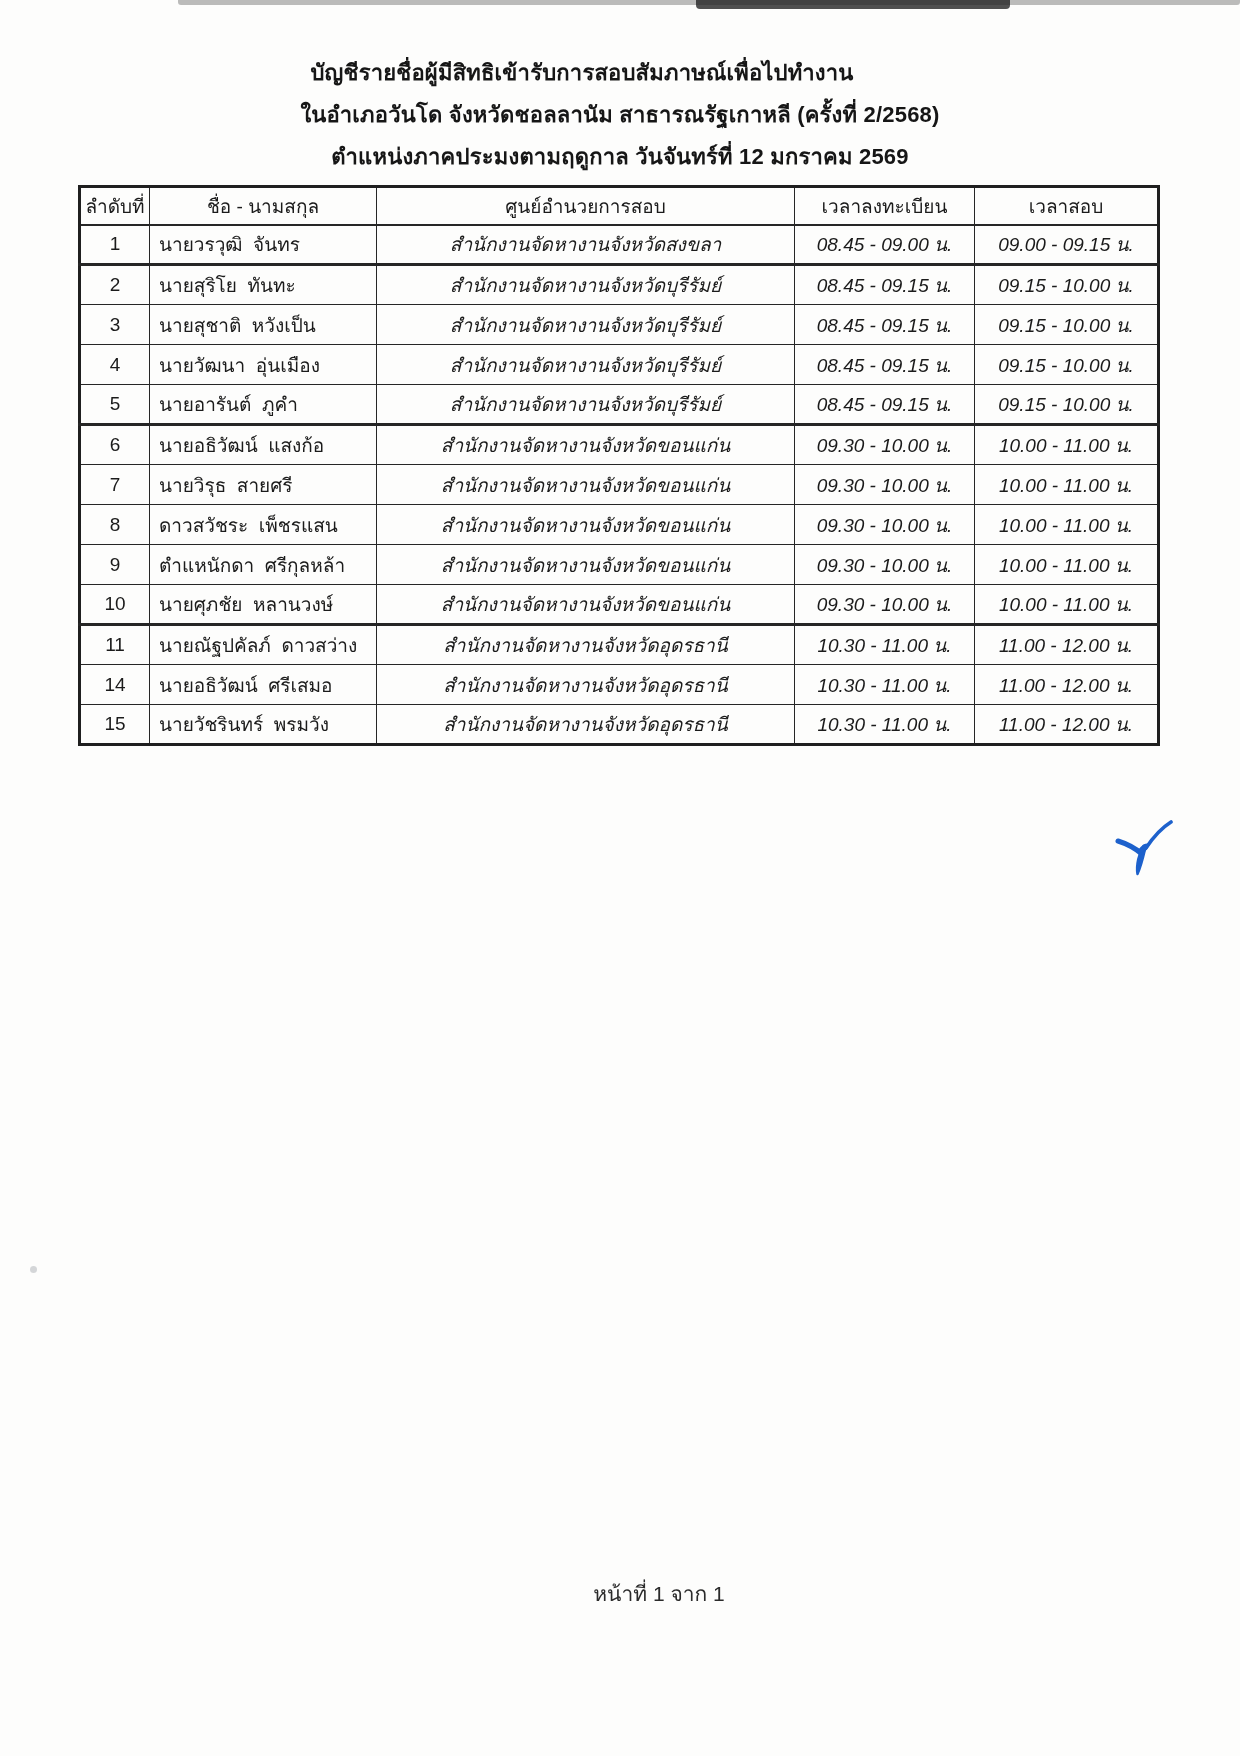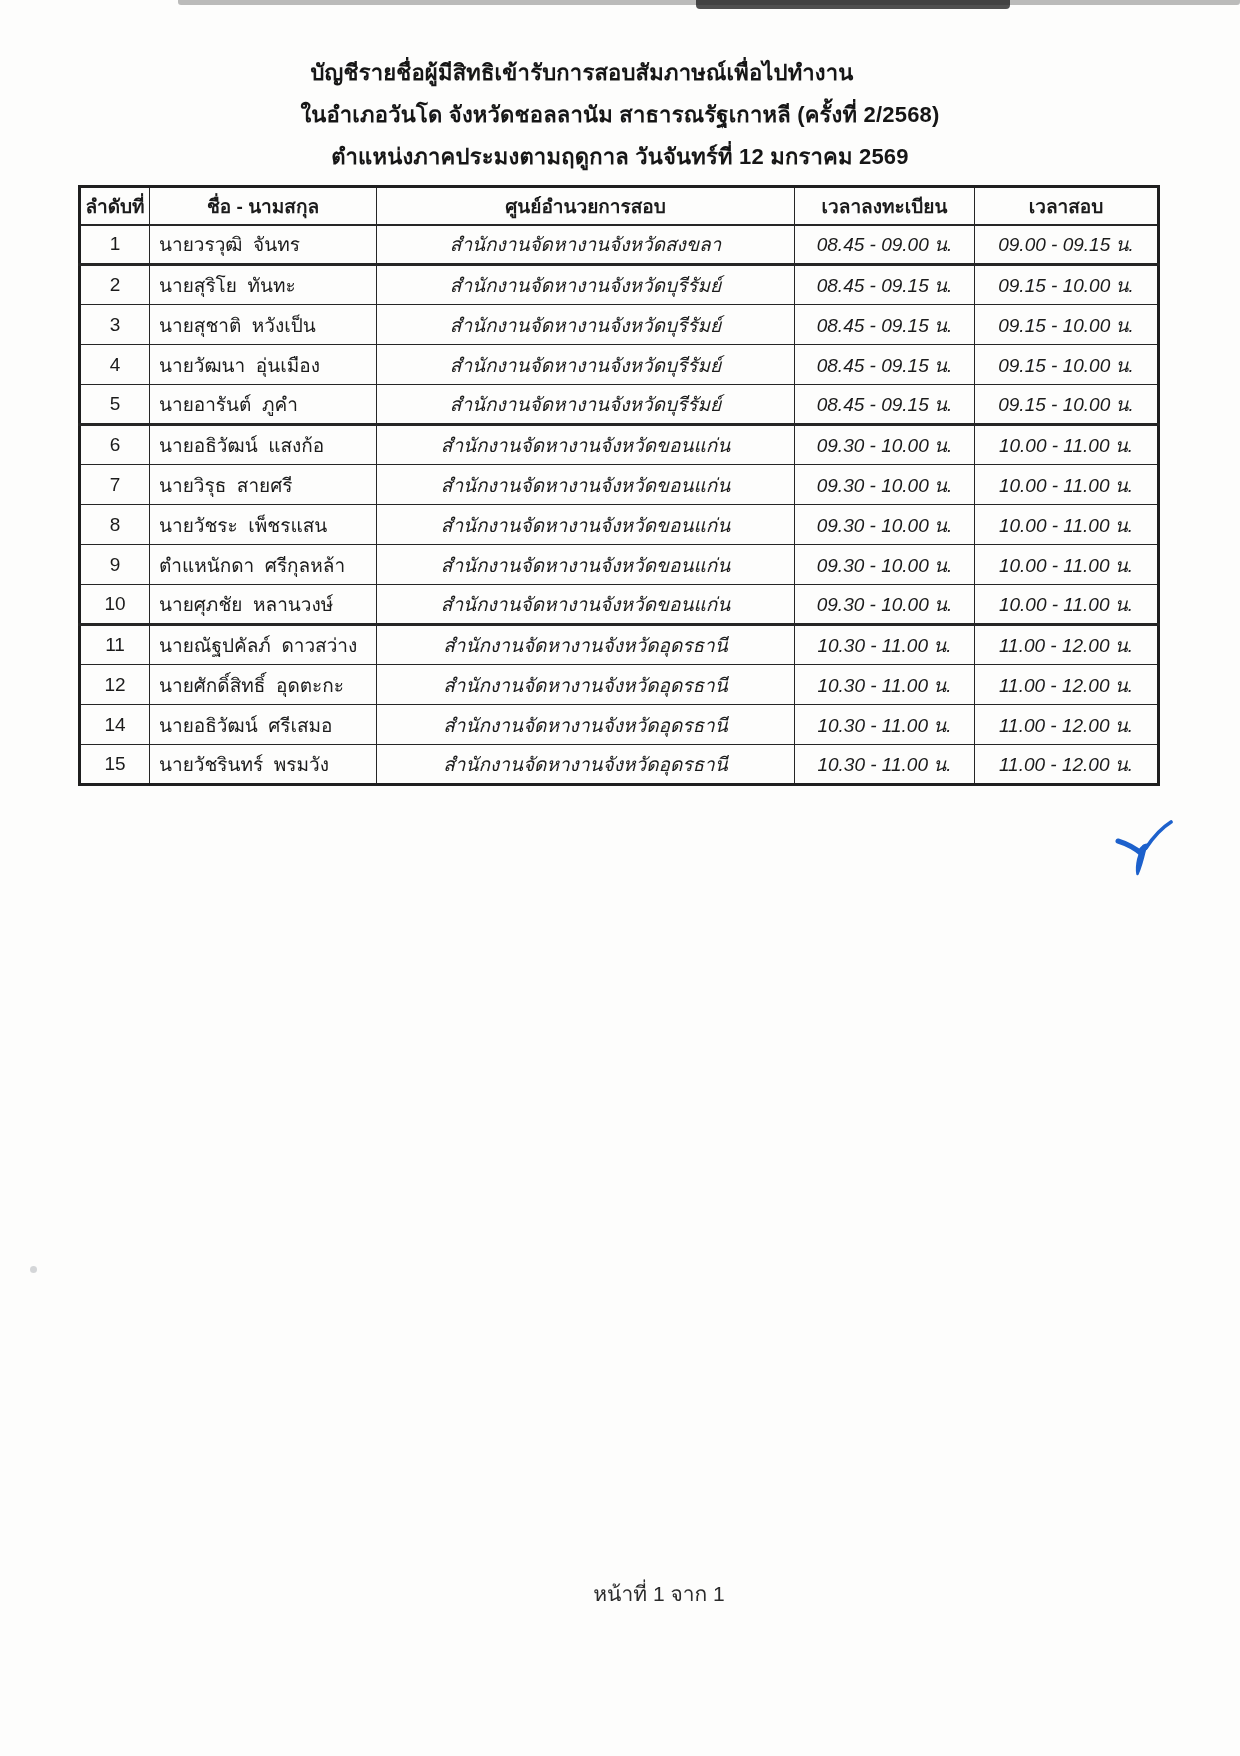--- a/index.html
+++ b/index.html
@@ -48,21 +48,21 @@
     border: 3px solid #1f1f1f;
   }
   .doc-table th, .doc-table td {
     border: 1.5px solid #262626;
     height: 40px;
     vertical-align: middle;
     font-weight: normal;
     overflow: hidden;
   }
   .doc-table thead th {
-    height: 38px; font-weight: bold; text-align: center;
+    height: 38px; font-weight: normal; text-align: center;
     border-bottom-width: 2px;
   }
   .col-no     { width: 70px;  }
   .col-name   { width: 227px; }
   .col-center { width: 418px; }
   .col-reg    { width: 180px; }
   .col-exam   { width: 184px; }
 
   .c-no   { text-align: center; }
   .c-name { text-align: left; padding-left: 9px; white-space: pre; }
@@ -155,21 +155,21 @@
         </tr>
         <tr>
           <td class="c-no">7</td>
           <td class="c-name">นายวิรุธ  สายศรี</td>
           <td class="c-center">สำนักงานจัดหางานจังหวัดขอนแก่น</td>
           <td class="c-time">09.30 - 10.00 น.</td>
           <td class="c-time">10.00 - 11.00 น.</td>
         </tr>
         <tr>
           <td class="c-no">8</td>
-          <td class="c-name">นายวัชระ  เพ็ชรแสน</td>
+          <td class="c-name">ดาวสวัชระ  เพ็ชรแสน</td>
           <td class="c-center">สำนักงานจัดหางานจังหวัดขอนแก่น</td>
           <td class="c-time">09.30 - 10.00 น.</td>
           <td class="c-time">10.00 - 11.00 น.</td>
         </tr>
         <tr>
           <td class="c-no">9</td>
           <td class="c-name">ตำแหนักดา  ศรีกุลหล้า</td>
           <td class="c-center">สำนักงานจัดหางานจังหวัดขอนแก่น</td>
           <td class="c-time">09.30 - 10.00 น.</td>
           <td class="c-time">10.00 - 11.00 น.</td>
@@ -177,27 +177,20 @@
         <tr class="group-end">
           <td class="c-no">10</td>
           <td class="c-name">นายศุภชัย  หลานวงษ์</td>
           <td class="c-center">สำนักงานจัดหางานจังหวัดขอนแก่น</td>
           <td class="c-time">09.30 - 10.00 น.</td>
           <td class="c-time">10.00 - 11.00 น.</td>
         </tr>
         <tr>
           <td class="c-no">11</td>
           <td class="c-name">นายณัฐปคัลภ์  ดาวสว่าง</td>
-          <td class="c-center">สำนักงานจัดหางานจังหวัดอุดรธานี</td>
-          <td class="c-time">10.30 - 11.00 น.</td>
-          <td class="c-time">11.00 - 12.00 น.</td>
-        </tr>
-        <tr>
-          <td class="c-no">12</td>
-          <td class="c-name">นายศักดิ์สิทธิ์  อุดตะกะ</td>
           <td class="c-center">สำนักงานจัดหางานจังหวัดอุดรธานี</td>
           <td class="c-time">10.30 - 11.00 น.</td>
           <td class="c-time">11.00 - 12.00 น.</td>
         </tr>
         <tr>
           <td class="c-no">14</td>
           <td class="c-name">นายอธิวัฒน์  ศรีเสมอ</td>
           <td class="c-center">สำนักงานจัดหางานจังหวัดอุดรธานี</td>
           <td class="c-time">10.30 - 11.00 น.</td>
           <td class="c-time">11.00 - 12.00 น.</td>

